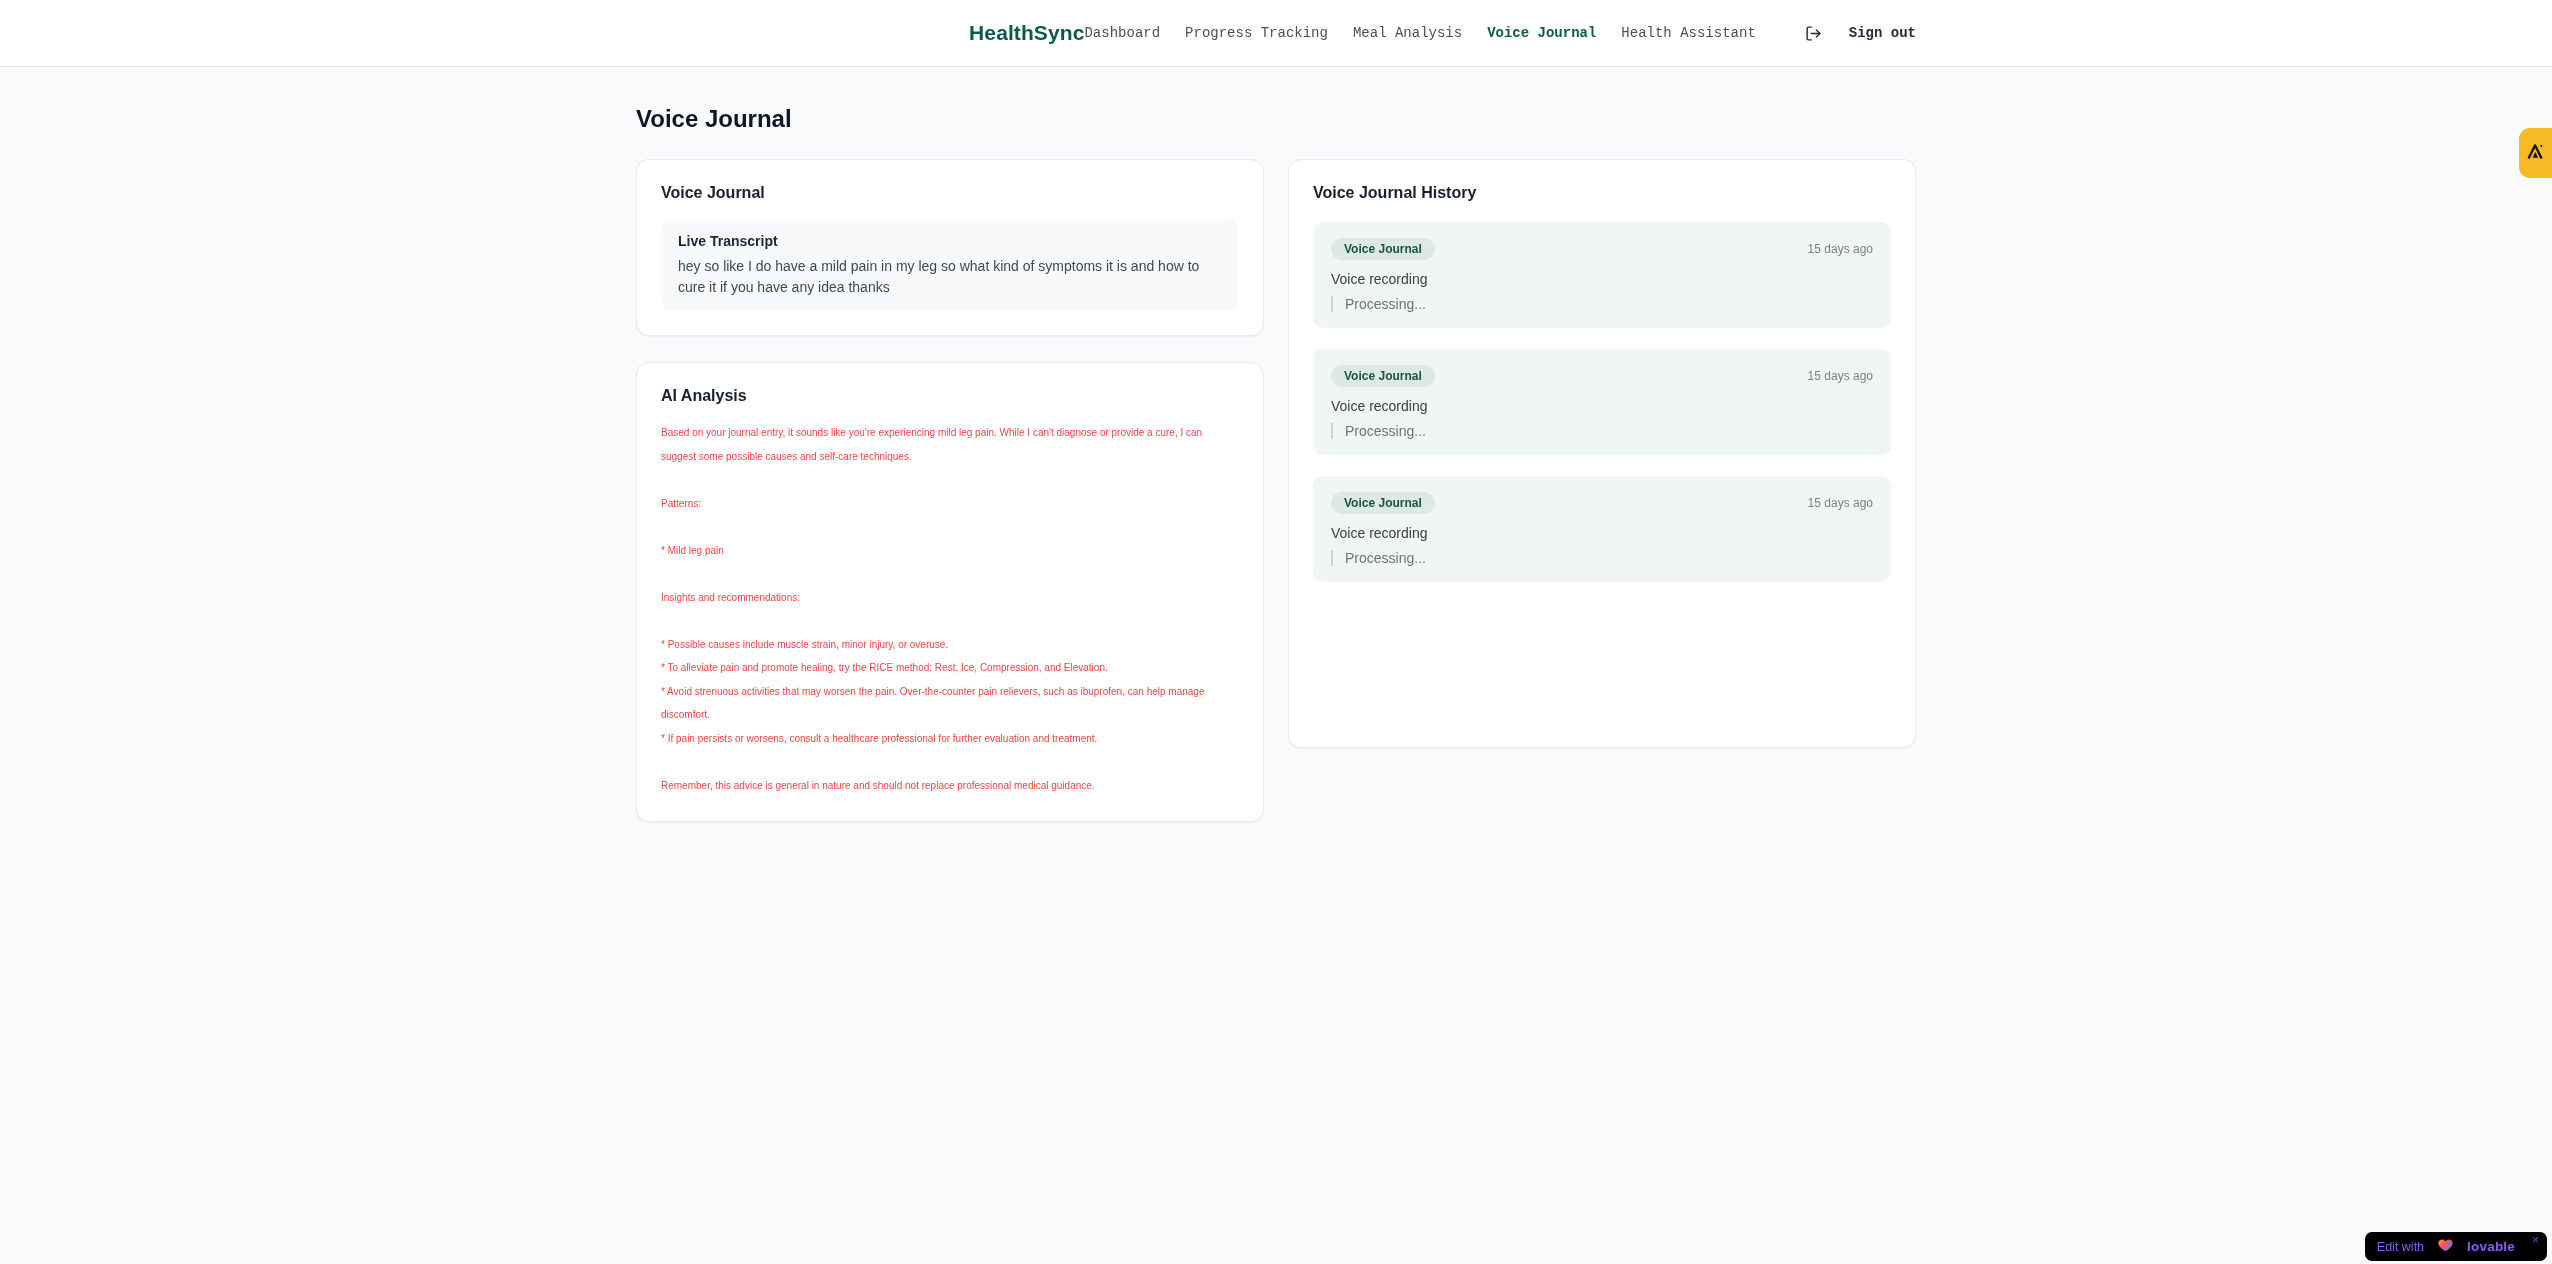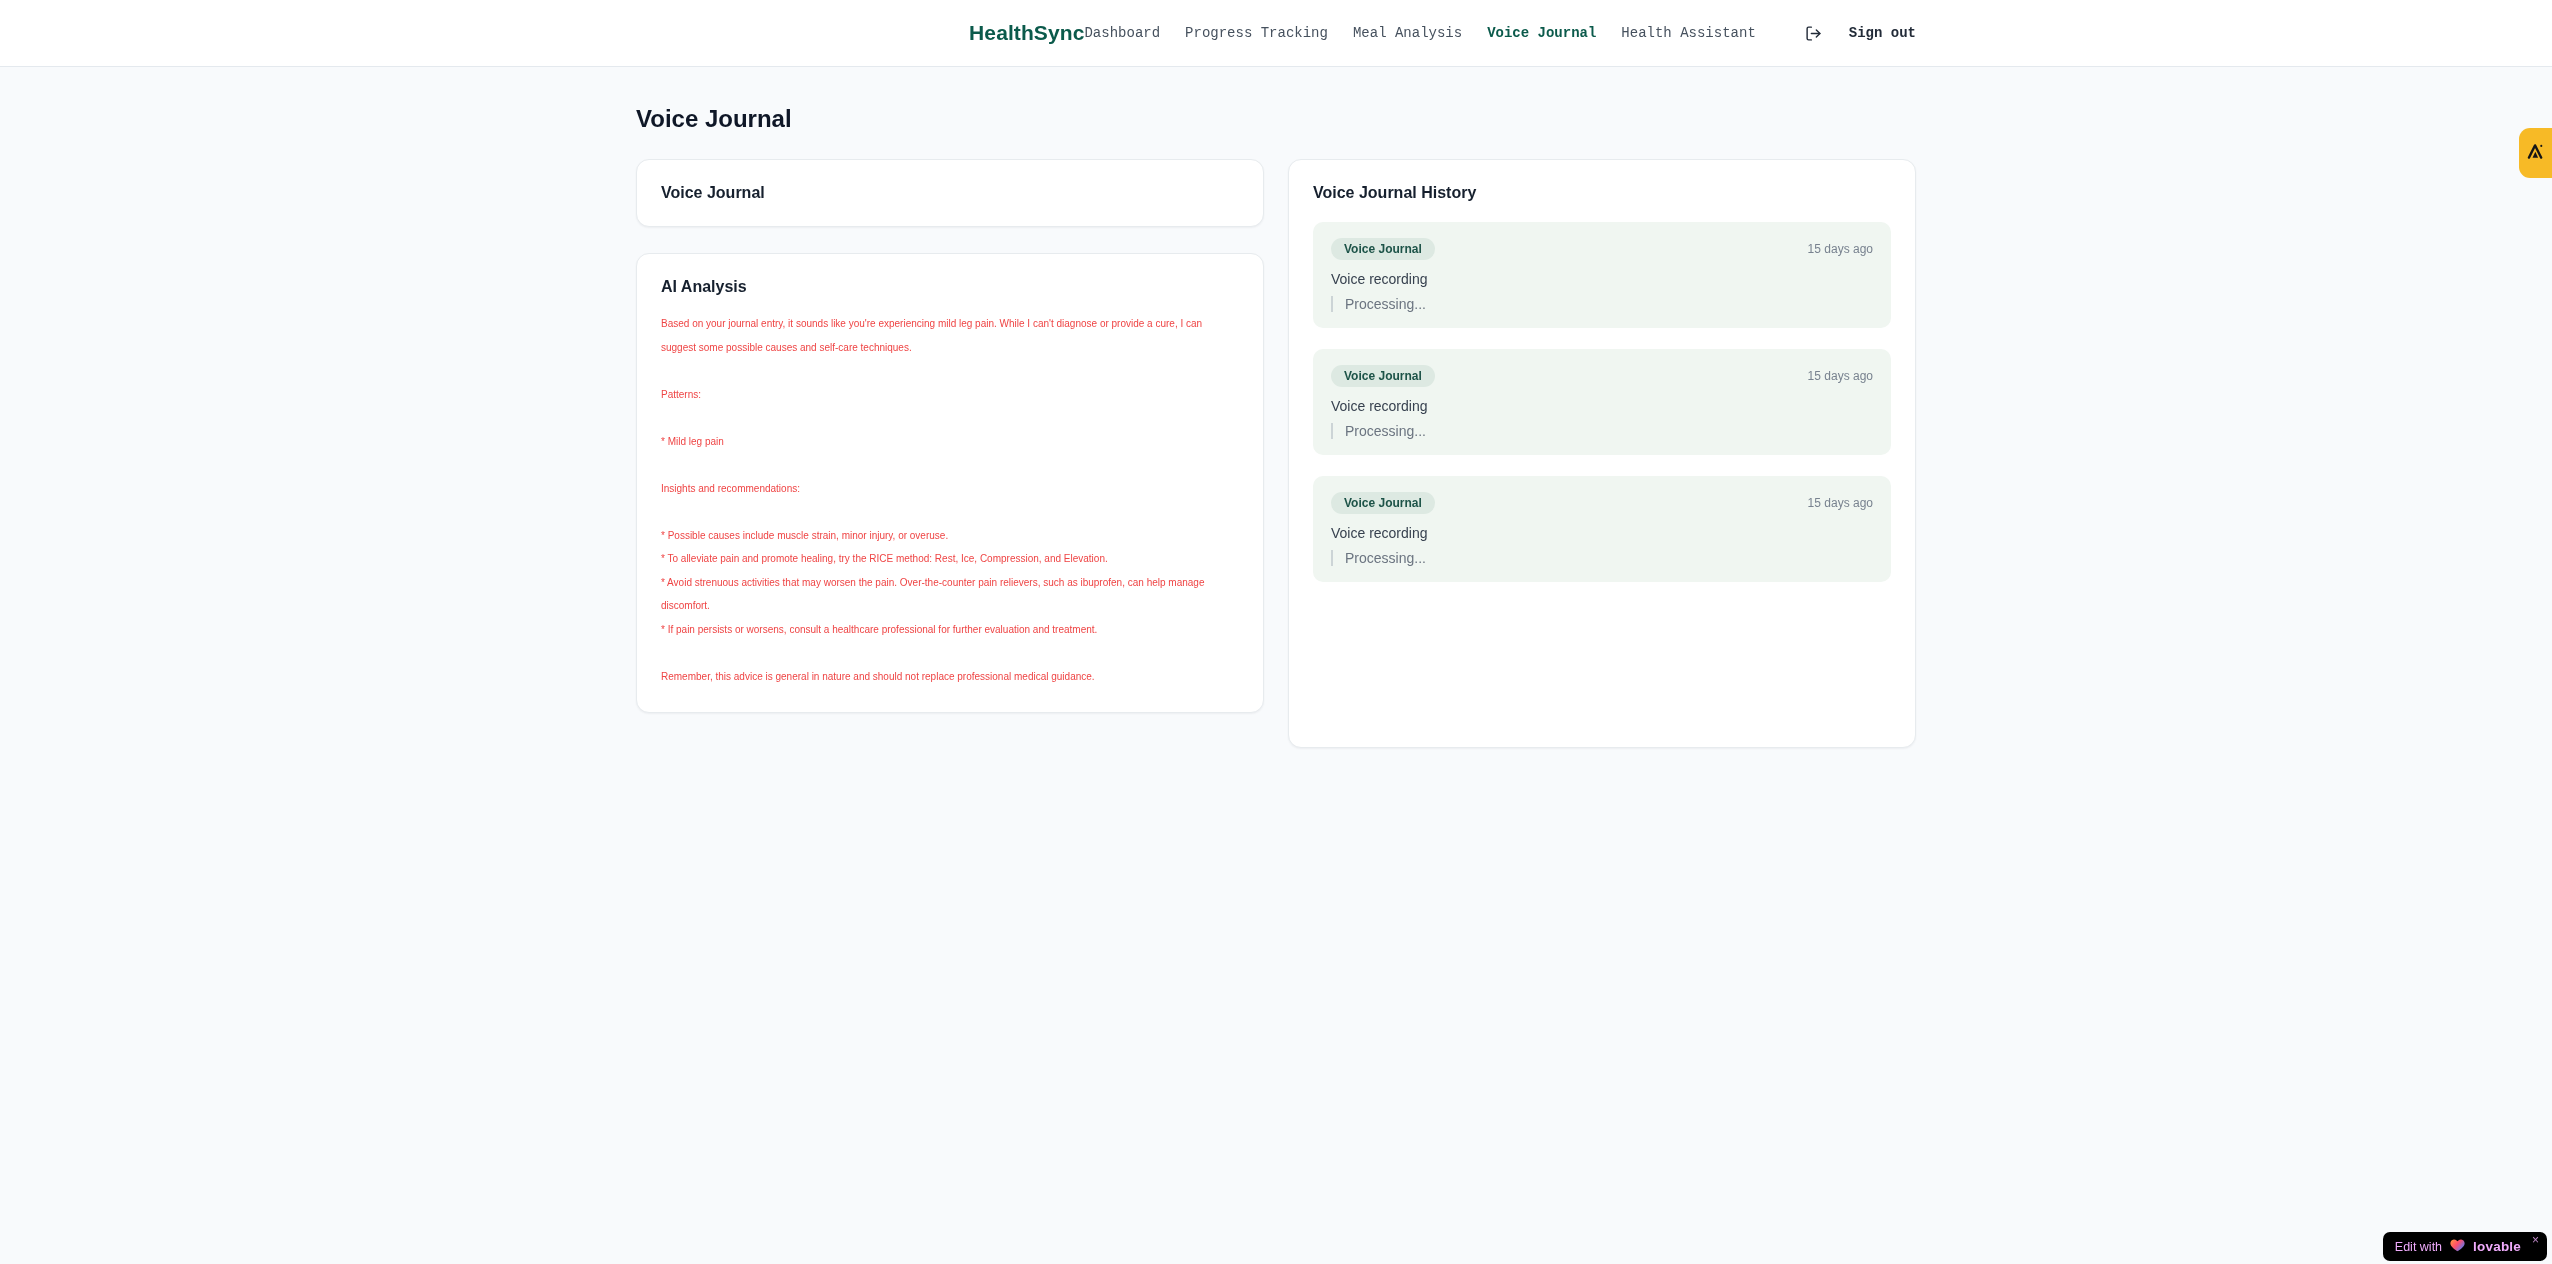--- a/index.html
+++ b/index.html
@@ -77,22 +77,22 @@
   }
 
   
   .side-tab {
     position:absolute; right:0; top:128px; width:33px; height:50px;
     background:var(--tab_yellow,#f7ba26); border-radius:11px 0 0 11px;
     display:flex; align-items:center; justify-content:center; cursor:pointer;
   }
   .lovable {
     position:absolute; right:5px; bottom:3px; height:29px;
-    background:#000; border-radius:7px; color:#f0abfc;
-    display:flex; align-items:center; gap:8px; padding:0 8px 0 12px; cursor:pointer;
+    background:#000; border-radius:7px; color:#8b5cf6;
+    display:flex; align-items:center; gap:14px; padding:0 8px 0 12px; cursor:pointer;
   }
   .lov-prefix { font-size:12.5px; }
   .lov-brand  { font-size:13.5px; font-weight:800; letter-spacing:.2px; }
   .lov-close  { font-size:12px; opacity:.8; align-self:flex-start; margin:2px 0 0 3px; line-height:1; }
 </style>
 </head>
 <body>
 
 <header>
   <div class="header-inner">
@@ -118,20 +118,24 @@
 </header>
 
 <main>
   <h1>Voice Journal</h1>
 
   <div class="grid">
 
     <div>
       <section class="card">
         <div class="card-title">Voice Journal</div>
+        <div class="transcript">
+          <div class="transcript-label">Live Transcript</div>
+          <div class="transcript-text">hey so like I do have a mild pain in my leg so what kind of symptoms it is and how to cure it if you have any idea thanks</div>
+        </div>
       </section>
 
       <section class="card analysis">
         <div class="card-title">AI Analysis</div>
         <div class="analysis-body">Based on your journal entry, it sounds like you're experiencing mild leg pain. While I can't diagnose or provide a cure, I can suggest some possible causes and self-care techniques.
 
 Patterns:
 
 * Mild leg pain
 

